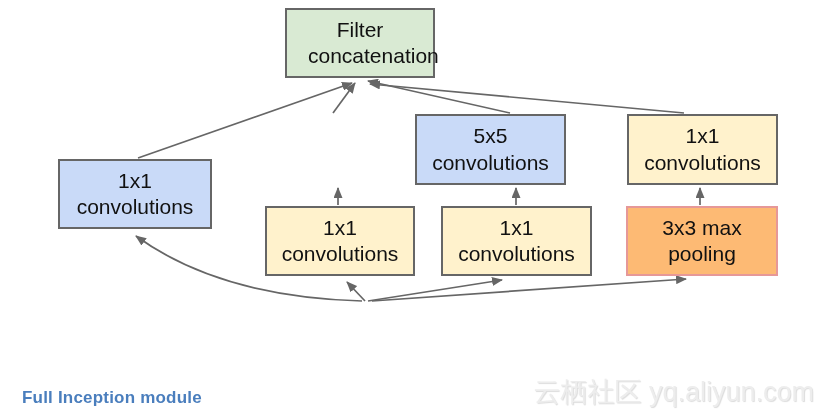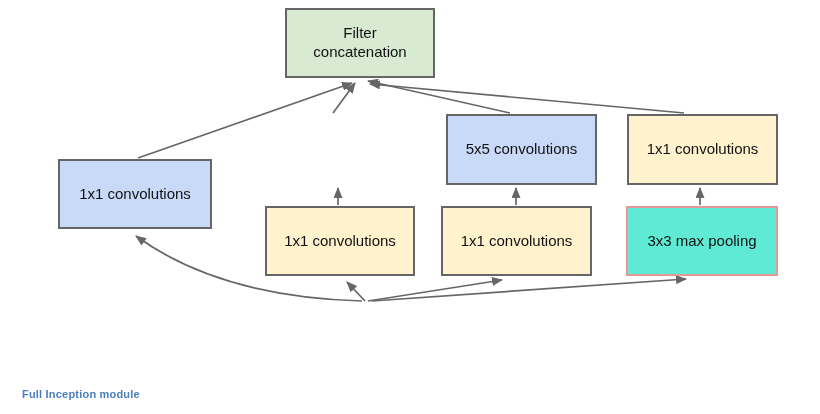--- a/index.html
+++ b/index.html
@@ -28,36 +28,36 @@
     stroke-width: 1.7;
   }
   .node {
     position: absolute;
     box-sizing: border-box;
     border: 2px solid #666666;
     display: flex;
     align-items: center;
     justify-content: center;
     text-align: center;
-    font-size: 15px;
+    font-size: 21px;
     color: #111111;
     line-height: 1.25;
   }
   .node.green  { background: #d9ead3; }
   .node.blue   { background: #c9daf8; }
   .node.yellow { background: #fff2cc; }
-  .node.red    { background: #5eead4; border-color: #e69898; }
+  .node.red    { background: #fdba74; border-color: #e69898; }
   .node .lbl { display: block; }
   .node.wrap-narrow .lbl { max-width: 104px; }
 
   #caption {
     position: absolute;
     left: 22px;
     top: 388px;
-    font-size: 11px;
+    font-size: 17px;
     font-weight: bold;
     color: #4a7ebd;
     letter-spacing: 0.2px;
   }
   #watermark {
     position: absolute;
     right: 6px;
     bottom: 4px;
     font-size: 27px;
     color: #ededed;
@@ -91,21 +91,21 @@
 
   <div class="node green wrap-narrow" style="left:285px; top:8px; width:150px; height:70px;">
     <span class="lbl">Filter concatenation</span>
   </div>
 
   <div class="node blue" style="left:58px; top:159px; width:154px; height:70px;">
     <span class="lbl">1x1 convolutions</span>
   </div>
 
 
-  <div class="node blue" style="left:446px; top:114px; width:151px; height:71px;">
+  <div class="node blue" style="left:415px; top:114px; width:151px; height:71px;">
     <span class="lbl">5x5 convolutions</span>
   </div>
 
   <div class="node yellow" style="left:627px; top:114px; width:151px; height:71px;">
     <span class="lbl">1x1 convolutions</span>
   </div>
 
   <div class="node yellow" style="left:265px; top:206px; width:150px; height:70px;">
     <span class="lbl">1x1 convolutions</span>
   </div>
@@ -114,14 +114,15 @@
     <span class="lbl">1x1 convolutions</span>
   </div>
 
   <div class="node red" style="left:626px; top:206px; width:152px; height:70px;">
     <span class="lbl">3x3 max pooling</span>
   </div>
 
 
   <div id="caption">Full Inception module</div>
 
+  <div id="watermark">云栖社区 yq.aliyun.com</div>
 
 </div>
 
 </body></html>

